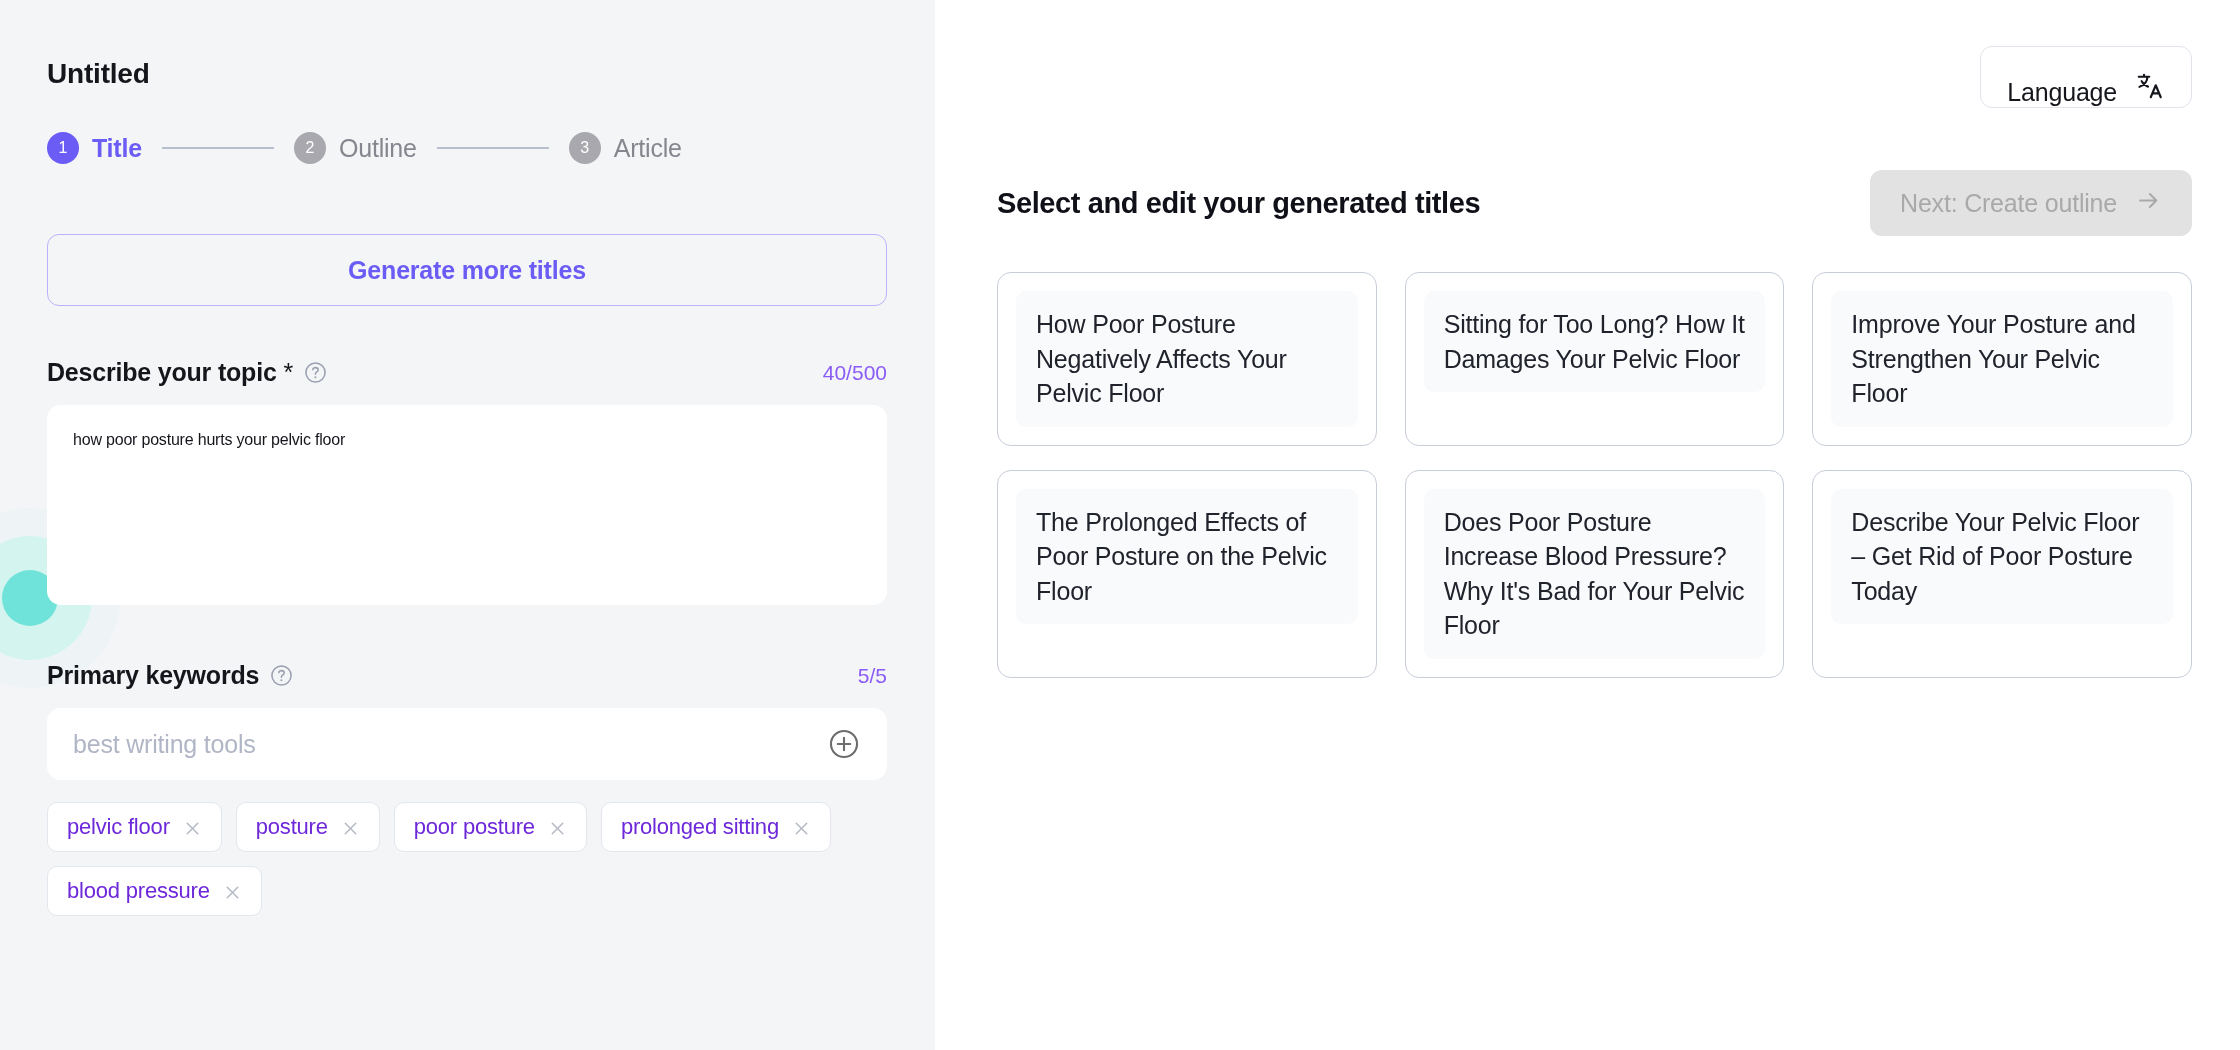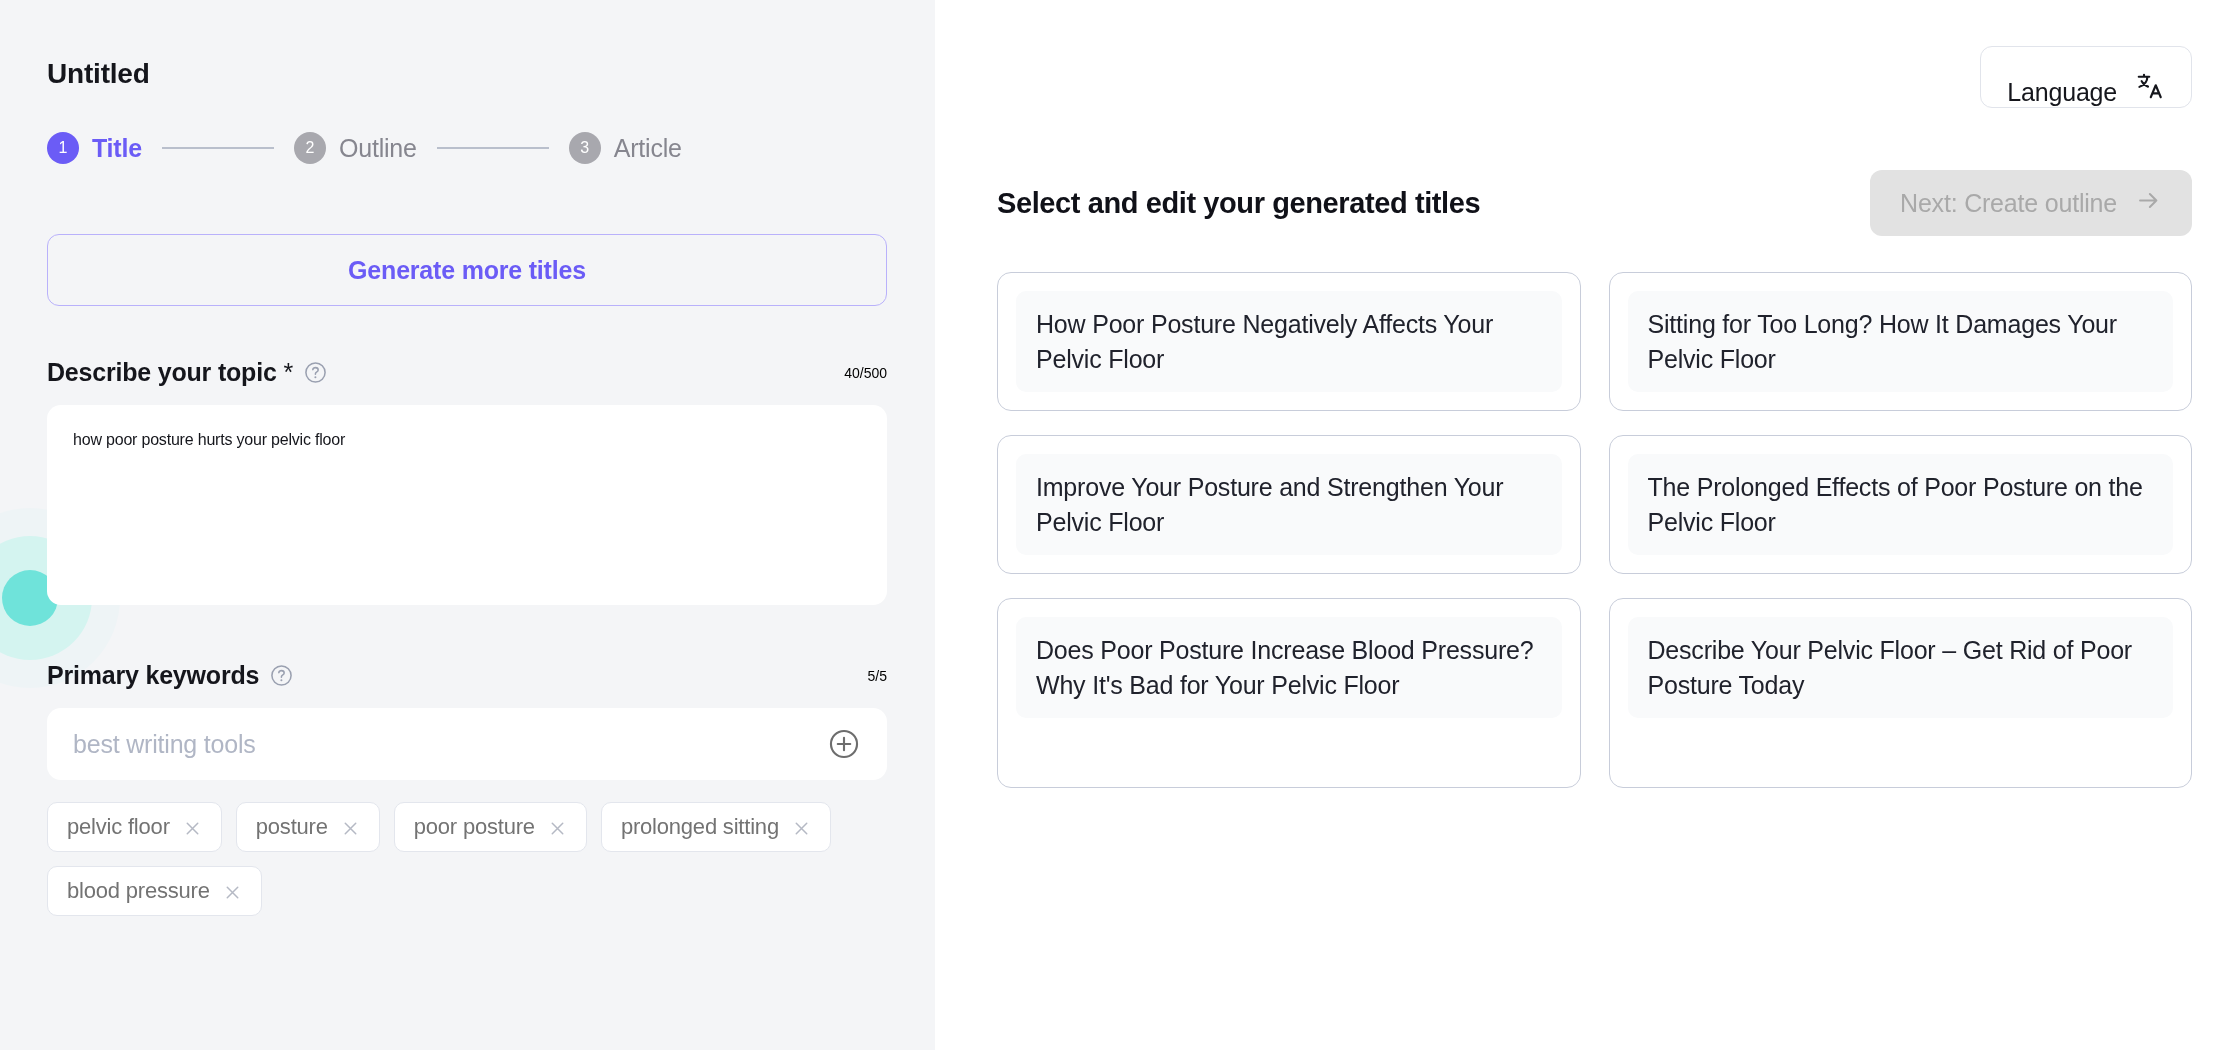--- a/index.html
+++ b/index.html
@@ -93,21 +93,21 @@
   }
   .field-label {
     font-size: 25px; font-weight: 700; color: #15161c; letter-spacing: -0.2px;
   }
   .req-star { font-size: 25px; color: #15161c; margin-left: 7px; line-height: 1; }
   .help-icon {
     width: 23px; height: 23px; margin-left: 11px;
     display: inline-flex; align-items: center; justify-content: center;
   }
   .field-count {
-    margin-left: auto; font-size: 14px; color: #000000;
+    margin-left: auto; font-size: 21px; color: #8b5cf6;
   }
 
   .topic-area {
     margin-top: 18px;
     width: 840px; height: 200px;
     background: #ffffff;
     border: none; border-radius: 14px;
     padding: 24px 26px;
     font-size: 16px; color: #15161c;
     font-family: "Liberation Sans", sans-serif;
@@ -138,21 +138,21 @@
     display: flex; flex-wrap: wrap; gap: 14px;
     width: 860px; margin-top: 22px;
     position: relative; z-index: 2;
   }
   .chip {
     display: inline-flex; align-items: center; gap: 13px;
     height: 50px; padding: 0 19px;
     background: #ffffff;
     border: 1.4px solid #e3e6ed;
     border-radius: 10px;
-    font-size: 22px; color: #737373;
+    font-size: 22px; color: #6d28d9;
     letter-spacing: -0.2px;
     cursor: default;
   }
   .chip-x { width: 19px; height: 19px; cursor: pointer; flex: 0 0 19px; }
 
   
   .main {
     flex: 1; position: relative; height: 1050px;
     background: #ffffff;
     padding: 0 48px 0 62px;
@@ -182,21 +182,21 @@
     height: 66px; padding: 12px 30px;
     border: none; border-radius: 12px;
     background: #e2e2e2; color: #a9a9a9;
     font-size: 25px; font-family: "Liberation Sans", sans-serif;
     letter-spacing: -0.2px;
     cursor: not-allowed;
   }
 
   .titles-grid {
     display: grid;
-    grid-template-columns: 1fr 1fr;
+    grid-template-columns: 1fr 1fr 1fr;
     gap: 24px 28px;
     margin-top: 36px;
   }
   .title-card {
     border: 1.5px solid #c8cdda;
     border-radius: 14px;
     background: #ffffff;
     padding: 18px;
     min-height: 133px;
     display: flex; align-items: flex-start;

